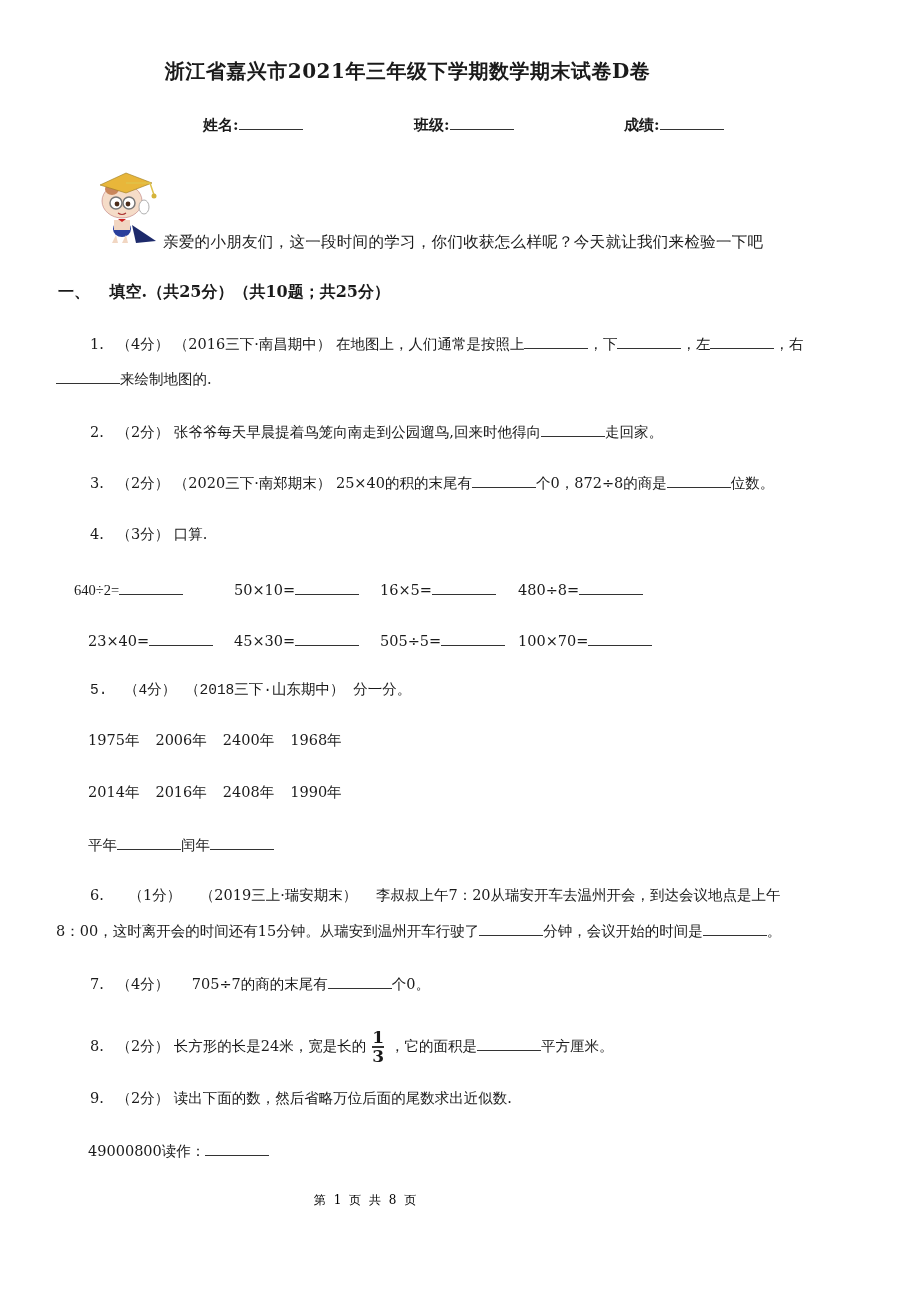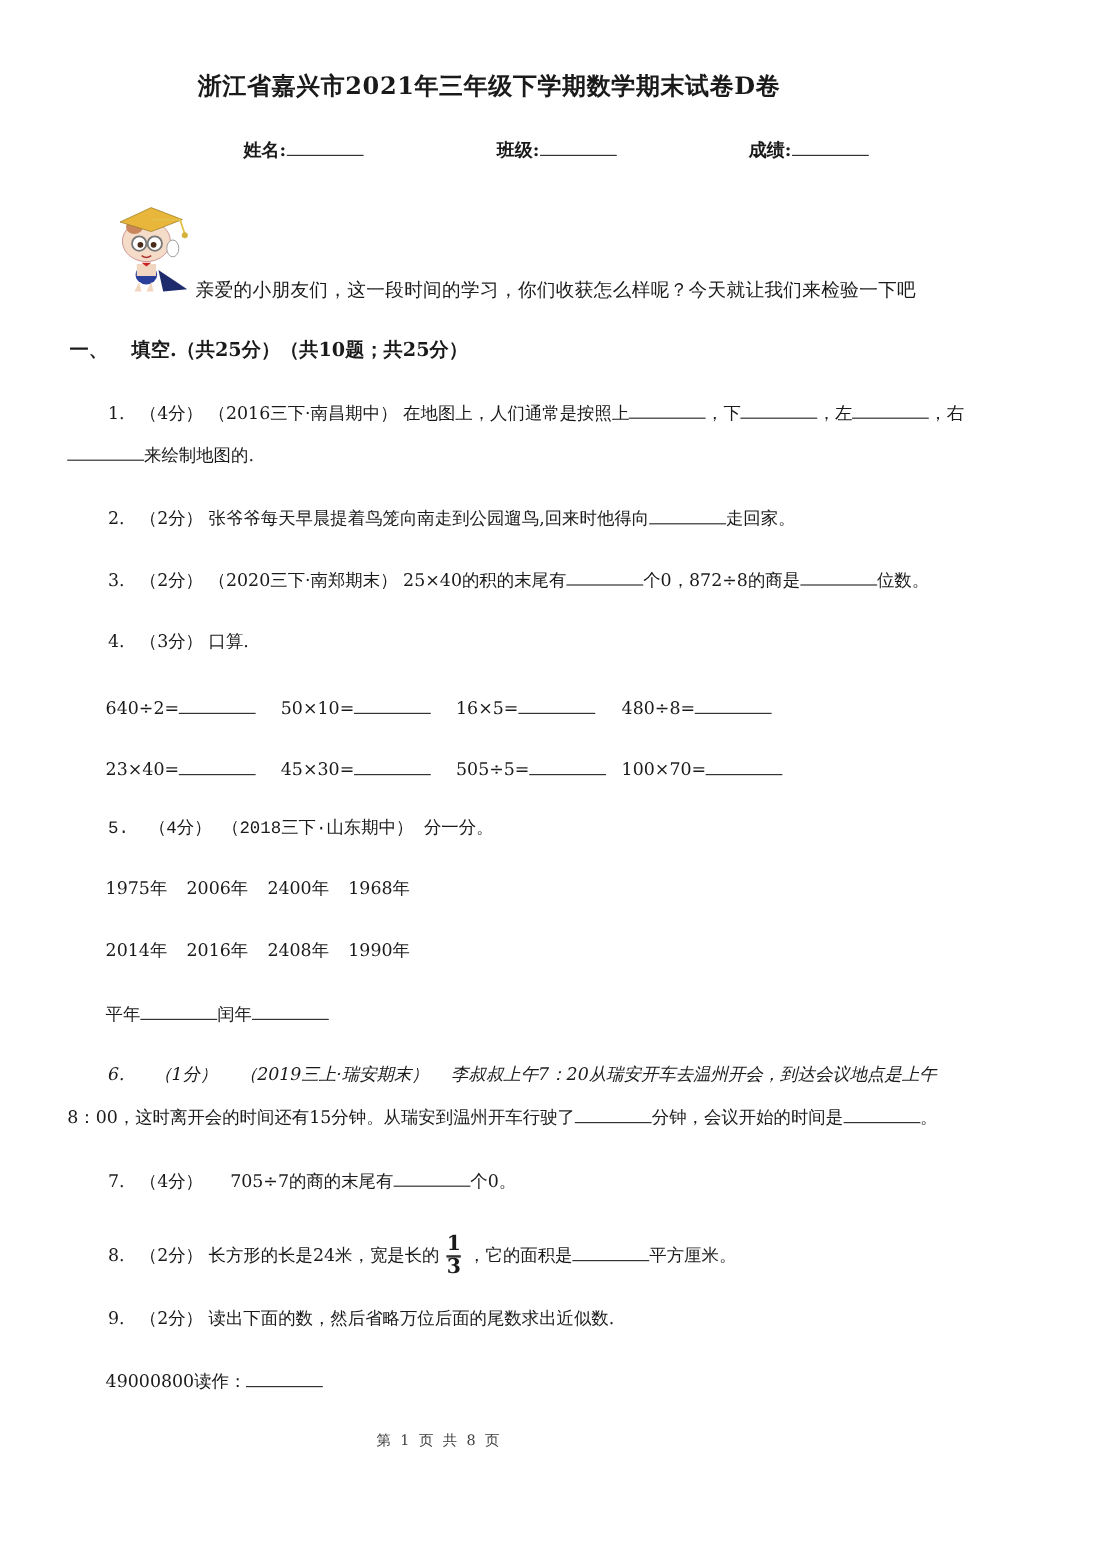--- a/index.html
+++ b/index.html
@@ -9,21 +9,21 @@
   .title { left:0; width:815px; top:58px; text-align:center; font-size:20px; font-weight:bold; letter-spacing:0.5px; }
   .info { top:115px; font-size:15px; font-weight:bold; }
   .blank { display:inline-block; border-bottom:1px solid #333; height:14px; vertical-align:baseline; }
   .b64 { width:64px; }
   .q { font-size:14.5px; }
   .sec { font-size:16px; font-weight:bold; }
   .mascot { left:92px; top:165px; width:72px; height:80px; }
   .frac { display:inline-block; vertical-align:middle; text-align:center; font-weight:bold; font-size:17px; line-height:15px; margin:0 6px; }
   .frac span { display:block; }
   .frac .bar { border-top:2px solid #333; margin:1px 0; height:0; }
-  .footer { left:0; width:732px; top:1192px; text-align:center; font-size:12px; letter-spacing:2px; color:#404040; }
+  .footer { left:0; width:732px; top:1192px; text-align:center; font-size:12px; letter-spacing:2px; color:#000000; }
 </style>
 </head>
 <body>
 
 <div class="abs title">浙江省嘉兴市2021年三年级下学期数学期末试卷D卷</div>
 
 <div class="abs info" style="left:203px;">
   <span>姓名:</span><span class="blank b64"></span>
 </div>
 <div class="abs info" style="left:414px;">
@@ -82,21 +82,21 @@
   <span style="margin-left:8px;">（2分）</span>
   <span>（2020三下·南郑期末）</span>
   <span>25×40的积的末尾有</span><span class="blank b64"></span><span>个0，872÷8的商是</span><span class="blank b64"></span><span>位数。</span>
 </div>
 
 <div class="abs q" style="left:90px; top:525px;">
   <span>4.</span>
   <span style="margin-left:8px;">（3分）</span>
   <span>口算.</span>
 </div>
-<div class="abs q" style="left:88px; top:580px;"><span>640÷2=</span><span class="blank b64"></span></div>
+<div class="abs q" style="left:74px; top:580px;font-family:Liberation Serif, serif;"><span>640÷2=</span><span class="blank b64"></span></div>
 <div class="abs q" style="left:234px; top:580px;"><span>50×10=</span><span class="blank b64"></span></div>
 <div class="abs q" style="left:380px; top:580px;"><span>16×5=</span><span class="blank b64"></span></div>
 <div class="abs q" style="left:518px; top:580px;"><span>480÷8=</span><span class="blank b64"></span></div>
 <div class="abs q" style="left:88px; top:631px;"><span>23×40=</span><span class="blank b64"></span></div>
 <div class="abs q" style="left:234px; top:631px;"><span>45×30=</span><span class="blank b64"></span></div>
 <div class="abs q" style="left:380px; top:631px;"><span>505÷5=</span><span class="blank b64"></span></div>
 <div class="abs q" style="left:518px; top:631px;"><span>100×70=</span><span class="blank b64"></span></div>
 
 <div class="abs q" style="left:90px; top:680px;font-family:Liberation Mono, monospace;">
   <span>5.</span>
@@ -107,21 +107,21 @@
 <div class="abs q" style="left:88px; top:731px; word-spacing:0;">
   <span>1975年</span><span style="margin-left:16px;">2006年</span><span style="margin-left:16px;">2400年</span><span style="margin-left:16px;">1968年</span>
 </div>
 <div class="abs q" style="left:88px; top:783px;">
   <span>2014年</span><span style="margin-left:16px;">2016年</span><span style="margin-left:16px;">2408年</span><span style="margin-left:16px;">1990年</span>
 </div>
 <div class="abs q" style="left:88px; top:835px;">
   <span>平年</span><span class="blank b64"></span><span>闰年</span><span class="blank b64"></span>
 </div>
 
-<div class="abs q" style="left:90px; top:886px;font-style:italic;">
+<div class="abs q" style="left:90px; top:886px;">
   <span>6.</span>
   <span style="margin-left:20px;">（1分）</span>
   <span style="margin-left:14px;">（2019三上·瑞安期末）</span>
   <span style="margin-left:14px;">李叔叔上午7：20从瑞安开车去温州开会，到达会议地点是上午</span>
 </div>
 <div class="abs q" style="left:56px; top:921px;">
   <span>8：00，这时离开会的时间还有15分钟。从瑞安到温州开车行驶了</span><span class="blank b64"></span><span>分钟，会议开始的时间是</span><span class="blank b64"></span><span>。</span>
 </div>
 
 <div class="abs q" style="left:90px; top:974px;">

